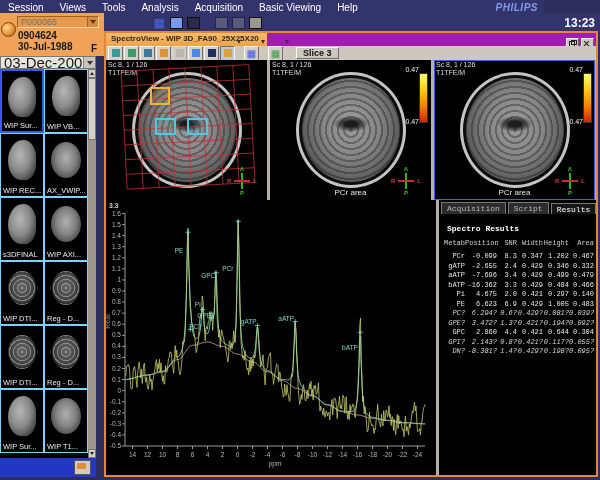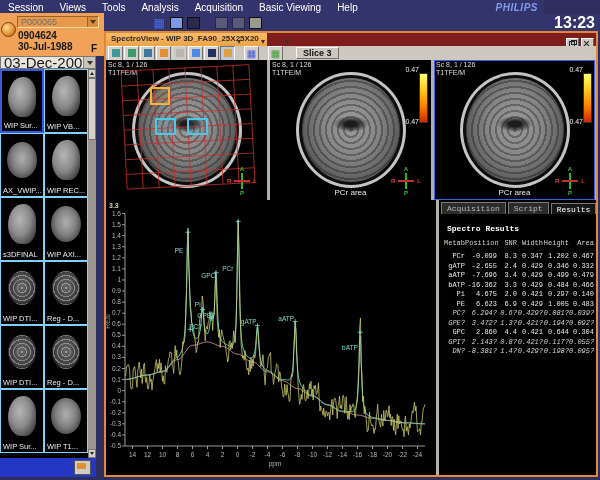--- a/index.html
+++ b/index.html
@@ -12,21 +12,21 @@
   .brand{margin-left:auto;padding-right:6px;font-weight:bold;font-style:italic;
          color:#7f9bef;font-size:10px;letter-spacing:.5px;}
   
   .bar2{position:absolute;left:0;top:14px;width:600px;height:18px;background:#34346c;
         display:flex;align-items:center;z-index:10;}
   .app-icons{display:flex;align-items:center;margin-left:152px;gap:3px;}
   .app-icon{width:14px;height:14px;display:flex;align-items:center;justify-content:center;}
   .app-icon .blk{width:11px;height:10px;background:var(--ic);border:1px solid #111;}
   .app-icon.glyph .blk{background:none;border:none;color:var(--ic);font-size:12px;line-height:10px;}
   .app-icon.disabled{opacity:.4;}
-  .clock{margin-left:auto;padding-right:5px;color:#fff;font-size:16px;font-weight:bold;}
+  .clock{margin-left:auto;padding-right:5px;color:#fff;font-size:12px;font-weight:bold;}
   
   .patient{position:absolute;left:0;top:13px;width:104px;height:43px;background:#f0a258;z-index:40;}
   .pat-disc{position:absolute;left:1px;top:9px;width:13px;height:13px;border-radius:50%;
             background:radial-gradient(circle at 35% 35%,#ffd890,#e09030 60%,#a05810);border:1px solid #804010;}
   .pat-combo{position:absolute;left:17px;top:3px;width:82px;height:12px;background:#e79a4e;
              border:1px solid;border-color:#a06020 #ffd8a0 #ffd8a0 #a06020;
              font-size:9px;color:#6f6f6f;line-height:11px;padding-left:3px;box-sizing:border-box;}
   .pat-combo .arr{position:absolute;right:0;top:0;width:10px;height:10px;background:#d88c40;
                   border-left:1px solid #a06020;display:flex;align-items:center;justify-content:center;}
   .tri-dn{width:0;height:0;border-left:3px solid transparent;border-right:3px solid transparent;border-top:4px solid #5a3410;}
@@ -62,21 +62,21 @@
   .sbar .thumbtrack{position:absolute;left:0;top:9px;width:8px;height:62px;background:#d4d0c6;border:1px solid #777;box-sizing:border-box;}
   .tri-up-s{width:0;height:0;border-left:2px solid transparent;border-right:2px solid transparent;border-bottom:3px solid #222;}
   .tri-dn-s{width:0;height:0;border-left:2px solid transparent;border-right:2px solid transparent;border-top:3px solid #222;}
   
   .sfoot{position:absolute;left:0;top:458px;width:96px;height:19px;background:#2436c4;z-index:20;}
   .ws-icon{position:absolute;right:5px;top:2px;width:15px;height:13px;background:#cfcbc2;border:1px solid #555;}
   .ws-icon::after{content:"";position:absolute;left:2px;top:2px;width:9px;height:6px;background:#e09030;}
   
   .swin{position:absolute;left:104px;top:31px;width:494px;height:446px;border:2px solid #e08838;
         background:#ccc8c0;box-sizing:border-box;z-index:25;}
-  .titlebar{position:absolute;left:0;top:0;width:100%;height:22px;background:#7f1d1d;display:flex;align-items:stretch;}
+  .titlebar{position:absolute;left:0;top:0;width:100%;height:22px;background:#a21caf;display:flex;align-items:stretch;}
   .titletab{background:linear-gradient(#f8bc68,#e89232);color:#2a2a2a;font-size:8px;font-weight:bold;
             padding:1px 8px 0 5px;white-space:nowrap;}
   .winbtns{margin-left:auto;display:flex;align-items:center;gap:2px;padding-right:2px;}
   .wbtn{width:11px;height:10px;background:#ccc8c0;border:1px solid;border-color:#fff #666 #666 #fff;
         position:relative;}
   .wbtn.restore::after{content:"";position:absolute;left:2px;top:2px;width:4px;height:4px;border:1px solid #222;}
   .wbtn.restore::before{content:"";position:absolute;left:4px;top:1px;width:4px;height:3px;border:1px solid #222;background:#ccc8c0;}
   .wbtn.close::before,.wbtn.close::after{content:"";position:absolute;left:1px;top:4px;width:7px;height:1.4px;background:#222;}
   .wbtn.close::before{transform:rotate(45deg);} .wbtn.close::after{transform:rotate(-45deg);}
   
@@ -208,26 +208,26 @@
 <div class="sidebar" id="thumbs">
     <div class="thumb selected">
       <div class="timg t-sag"></div>
       <div class="tlabel">WIP Sur...</div>
     </div>
     <div class="thumb">
       <div class="timg t-sag"></div>
       <div class="tlabel">WIP VB...</div>
     </div>
     <div class="thumb">
+      <div class="timg t-sag"></div>
+      <div class="tlabel">WIP REC...</div>
+    </div>
+    <div class="thumb">
       <div class="timg t-ax"></div>
       <div class="tlabel">AX_VWIP...</div>
-    </div>
-    <div class="thumb">
-      <div class="timg t-sag"></div>
-      <div class="tlabel">WIP REC...</div>
     </div>
     <div class="thumb">
       <div class="timg t-sag"></div>
       <div class="tlabel">s3DFINAL</div>
     </div>
     <div class="thumb">
       <div class="timg t-ax"></div>
       <div class="tlabel">WIP AXI...</div>
     </div>
     <div class="thumb">

